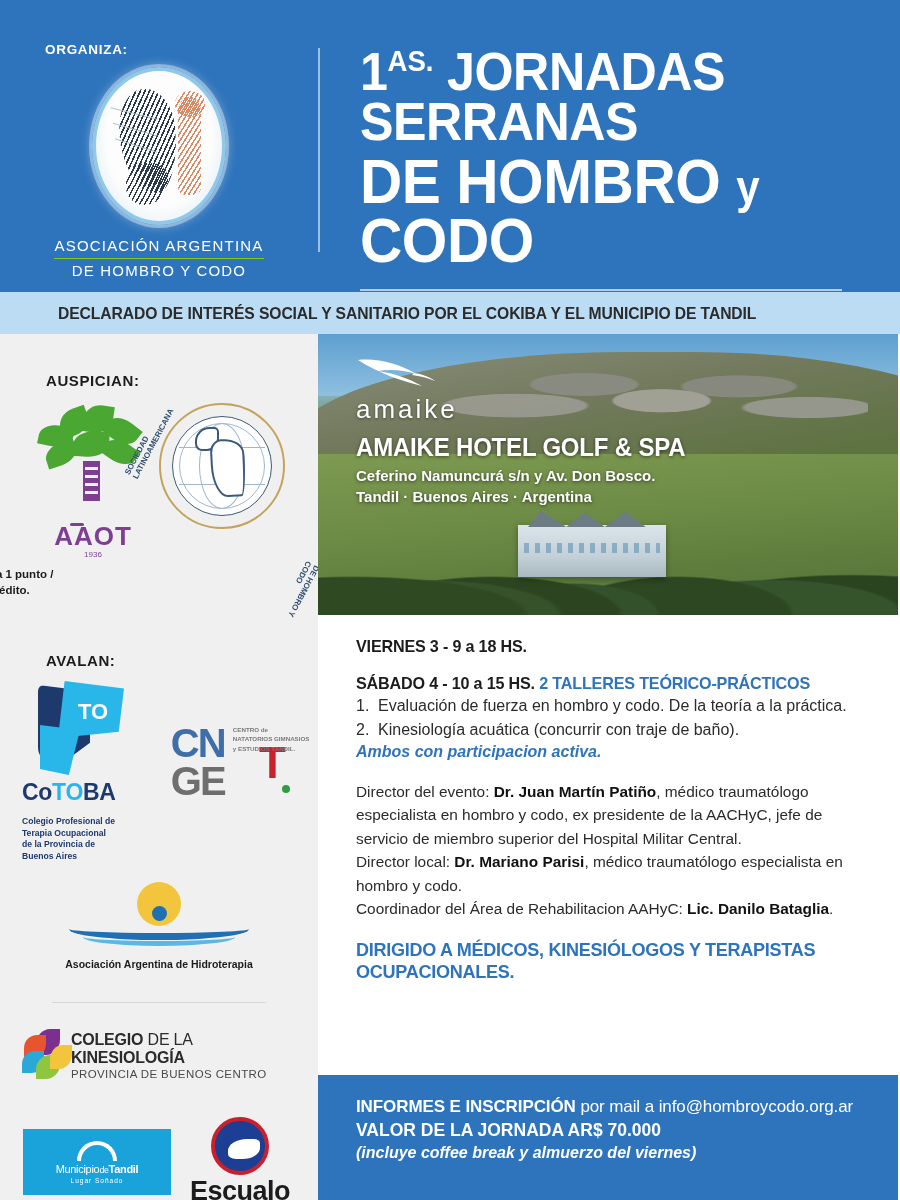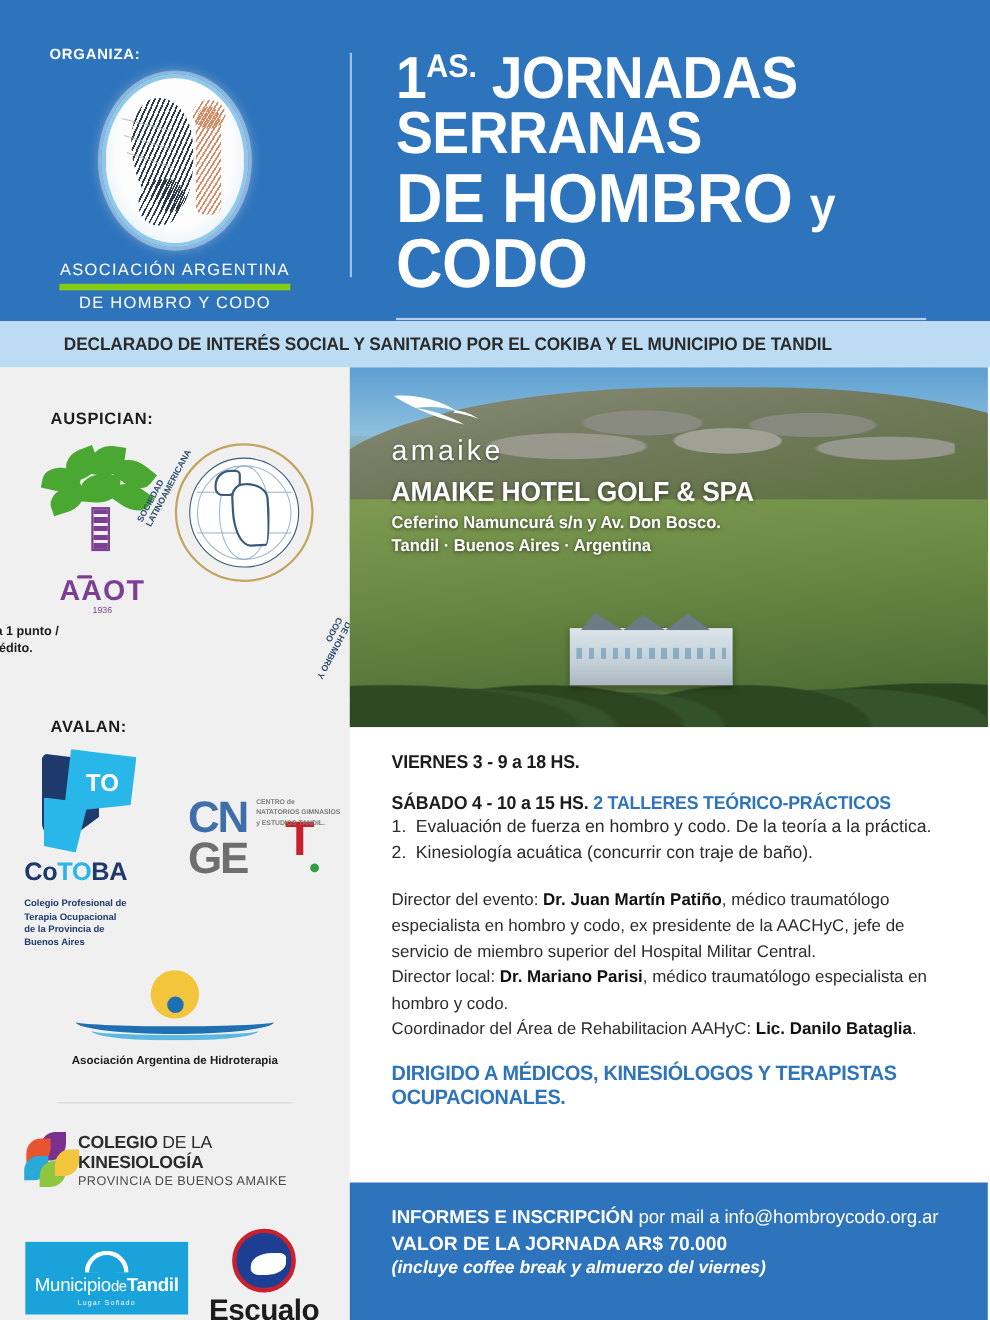--- a/index.html
+++ b/index.html
@@ -54,21 +54,21 @@
   .logo-oval .head {
     position: absolute; left: 79px; top: 20px; width: 30px; height: 26px;
     background: repeating-linear-gradient(122deg, #d98a63 0 1.5px, transparent 1.5px 4px);
     border-radius: 50%;
   }
   .logo-oval .line { position: absolute; background: #9fb4c4; height: 1px; opacity: .8; }
   .org-name {
     margin-top: 12px; text-align: center; color: #ffffff;
     font-size: 15px; letter-spacing: 1.2px; line-height: 1.25;
   }
-  .org-name .l1 { display: block; border-bottom: 6px solid #84cc16; padding-bottom: 2px; }
+  .org-name .l1 { display: block; border-bottom: 1px solid #84cc16; padding-bottom: 2px; }
   .org-name .l2 { display: block; padding-top: 3px; }
 
   .vdivider {
     width: 2px; align-self: stretch; margin: 48px 0 40px 0;
     background: rgba(255,255,255,0.55);
   }
 
   .title-block { flex: 1; padding-left: 40px; padding-top: 46px; }
   .title-l1, .title-l2 {
     color: #ffffff; font-weight: bold; line-height: 0.93;
@@ -259,40 +259,40 @@
 
   
   .muni {
     width: 148px; height: 66px; background: #1aa3da; position: relative;
     display: flex; flex-direction: column; align-items: center; justify-content: center;
   }
   .muni .arc {
     width: 40px; height: 20px; border: 4px solid #ffffff;
     border-bottom: none; border-radius: 24px 24px 0 0; margin-bottom: 2px;
   }
-  .muni .nm { color: #fff; font-size: 17px; letter-spacing: -0.3px; }
+  .muni .nm { color: #fff; font-size: 11px; letter-spacing: -0.3px; }
   .muni .nm b { font-weight: bold; }
   .muni .nm .sm { font-size: 0.8em; }
   .muni .slo { color: #fff; font-size: 6.5px; letter-spacing: 1px; margin-top: 2px; }
   .escualo { width: 110px; text-align: center; }
   .escualo .mark {
     width: 58px; height: 58px; border-radius: 50%; margin: 0 auto;
     background: #1c3f94; border: 4px solid #c8202c; position: relative; overflow: hidden;
   }
   .escualo .mark::after {
     content: ""; position: absolute; left: 13px; top: 18px; width: 32px; height: 20px;
     background: #ffffff; border-radius: 60% 20% 55% 25%;
   }
   .escualo .word { font-size: 27px; font-weight: bold; color: #1c1c1c; margin-top: 1px; letter-spacing: -0.5px; }
 
   
   .main { flex: 1; background: #ffffff; position: relative; }
 
   .hero {
-    position: relative; width: 580px; height: 327px; overflow: hidden;
+    position: relative; width: 580px; height: 281px; overflow: hidden;
     background: linear-gradient(180deg, #6fa8d6 0%, #8bbad8 18%, #6f8f55 35%, #5c7a3f 62%, #3d5a2a 100%);
   }
   .hero .sky {
     position: absolute; left:0; top:0; width: 100%; height: 62px;
     background: linear-gradient(180deg,#5d9fd1 0%, #8fc0de 100%);
   }
   .hero .ridge {
     position: absolute; left: -30px; top: 18px; width: 700px; height: 150px;
     background: linear-gradient(170deg, #8a8f7a 0%, #737a5e 35%, #5f7342 70%, #55713a 100%);
     border-radius: 48% 42% 0 0 / 64% 56% 0 0;
@@ -524,21 +524,21 @@
         <div class="kine">
           <div class="mark">
             <div class="pet" style="left:14px;top:0;width:24px;height:26px;background:#7b2f8e;"></div>
             <div class="pet" style="left:2px;top:6px;width:22px;height:22px;background:#e8542f;"></div>
             <div class="pet" style="left:0px;top:22px;width:22px;height:22px;background:#2aa9d8;"></div>
             <div class="pet" style="left:14px;top:26px;width:24px;height:24px;background:#8fc63f;"></div>
             <div class="pet" style="left:28px;top:16px;width:22px;height:24px;background:#f2c53d;"></div>
           </div>
           <div>
             <div class="t1"><span>COLEGIO </span><span class="lt">DE LA </span><span>KINESIOLOGÍA</span></div>
-            <div class="t2">PROVINCIA DE BUENOS AMAIKE</div>
+            <div class="t2">PROVINCIA DE BUENOS CENTRO</div>
           </div>
         </div>
       </div>
 
       <div style="margin-top:36px; display:flex; justify-content:center; align-items:center; gap:14px;">
         <div class="muni">
           <div class="arc"></div>
           <div class="nm"><span>Municipio</span><span class="sm">de</span><b>Tandil</b></div>
           <div class="slo">Lugar Soñado</div>
         </div>
@@ -586,20 +586,21 @@
         <div class="plist">
           <div>
             <span class="num">1.</span>
             <span>Evaluación de fuerza en hombro y codo. De la teoría a la práctica.</span>
           </div>
           <div>
             <span class="num">2.</span>
             <span>Kinesiología acuática (concurrir con traje de baño).</span>
           </div>
         </div>
+        <div class="pital">Ambos con participacion activa.</div>
 
         <div class="staff">
           <span>Director del evento: </span><b>Dr. Juan Martín Patiño</b><span>, médico traumatólogo especialista en hombro y codo, ex presidente de la AACHyC, jefe de servicio de miembro superior del Hospital Militar Central.</span><br>
           <span>Director local: </span><b>Dr. Mariano Parisi</b><span>, médico traumatólogo especialista en hombro y codo.</span><br>
           <span>Coordinador del Área de Rehabilitacion AAHyC: </span><b>Lic. Danilo Bataglia</b><span>.</span>
         </div>
 
         <div class="audience">DIRIGIDO A MÉDICOS, KINESIÓLOGOS Y TERAPISTAS OCUPACIONALES.</div>
       </div>
 

